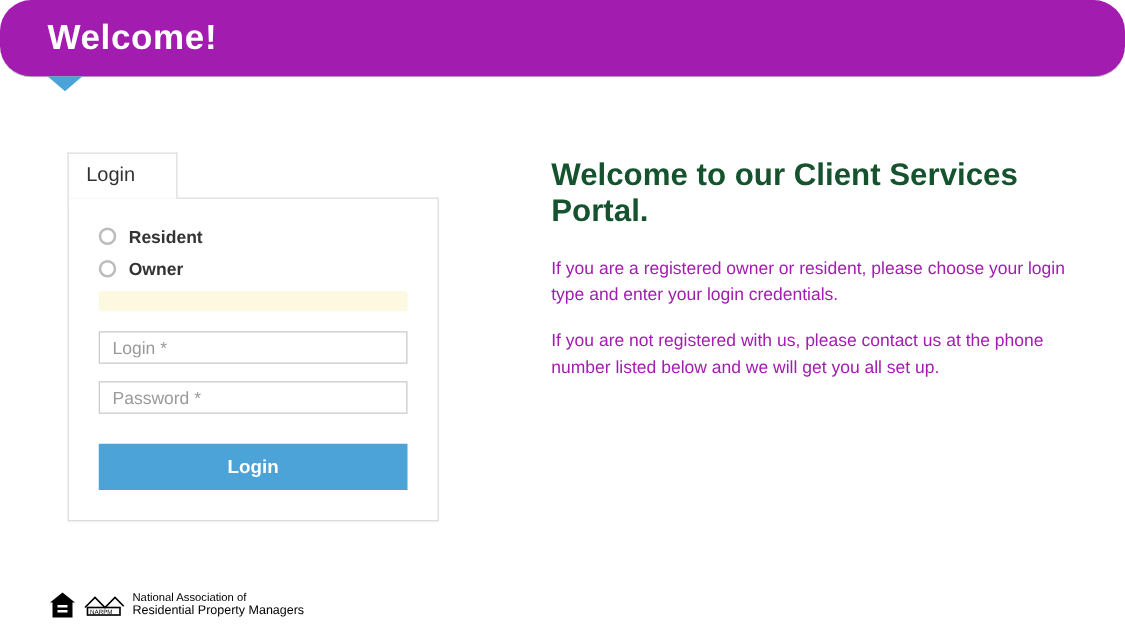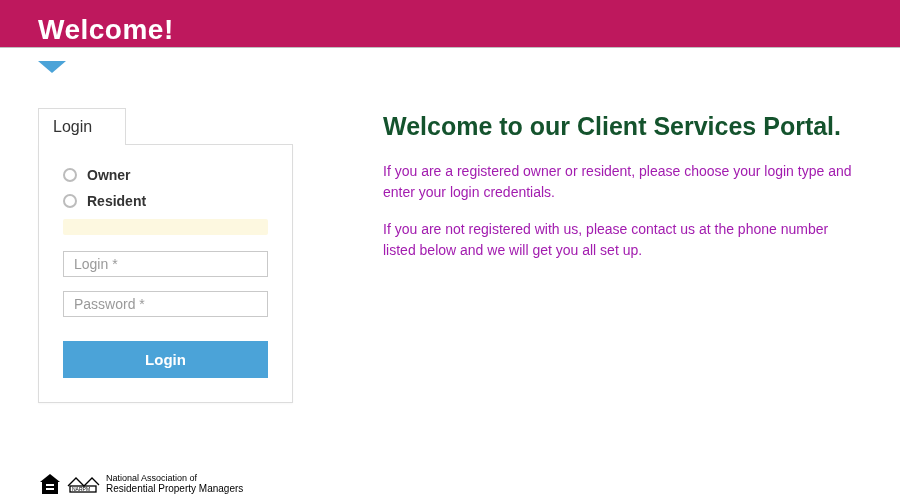--- a/index.html
+++ b/index.html
@@ -5,24 +5,25 @@
   * { box-sizing: border-box; margin: 0; padding: 0; }
   body {
     font-family: "Segoe UI", Arial, sans-serif;
     background: #ffffff;
     color: #333;
     width: 900px;
     height: 502px;
     overflow: hidden;
   }
   .header {
-    background: #be185d;
-    height: 48px;
+    background: #a21caf;
+    height: 62px;
     border-bottom: 1px solid #bfbfbf;
     position: relative;
+    border-radius: 25px;
   }
   .header h1 {
     color: #ffffff;
     font-weight: 800;
     font-size: 28px;
     padding-left: 38px;
     line-height: 60px;
     letter-spacing: 0.5px;
   }
   .notch {
@@ -34,21 +35,21 @@
     border-right: 14px solid transparent;
     border-top: 12px solid #4ba3d8;
     border-radius: 0 0 14px 14px;
   }
   .content {
     display: flex;
     padding: 60px 38px 0 38px;
     gap: 90px;
   }
   
-  .login-wrap { width: 255px; position: relative; }
+  .login-wrap { width: 297px; position: relative; margin-left: 16px; }
   .tab {
     position: relative;
     background: #fff;
     border: 1px solid #dcdcdc;
     border-bottom: none;
     width: 88px;
     padding: 9px 0 9px 14px;
     font-size: 16px;
     color: #333;
     z-index: 2;
@@ -144,26 +145,26 @@
 </div>
 
 <div class="content">
 
   <div class="login-wrap">
     <div class="tab">Login</div>
     <div class="panel">
 
       <label class="radio-row">
         <span class="radio-dot"></span>
-        <span class="radio-label">Owner</span>
+        <span class="radio-label">Resident</span>
       </label>
 
       <label class="radio-row">
         <span class="radio-dot"></span>
-        <span class="radio-label">Resident</span>
+        <span class="radio-label">Owner</span>
       </label>
 
       <div class="msg-bar"></div>
 
       <input class="field" type="text" placeholder="Login *" style="">
 
       <input class="field" type="password" placeholder="Password *" style="">
 
       <button class="login-btn">Login</button>
     </div>

